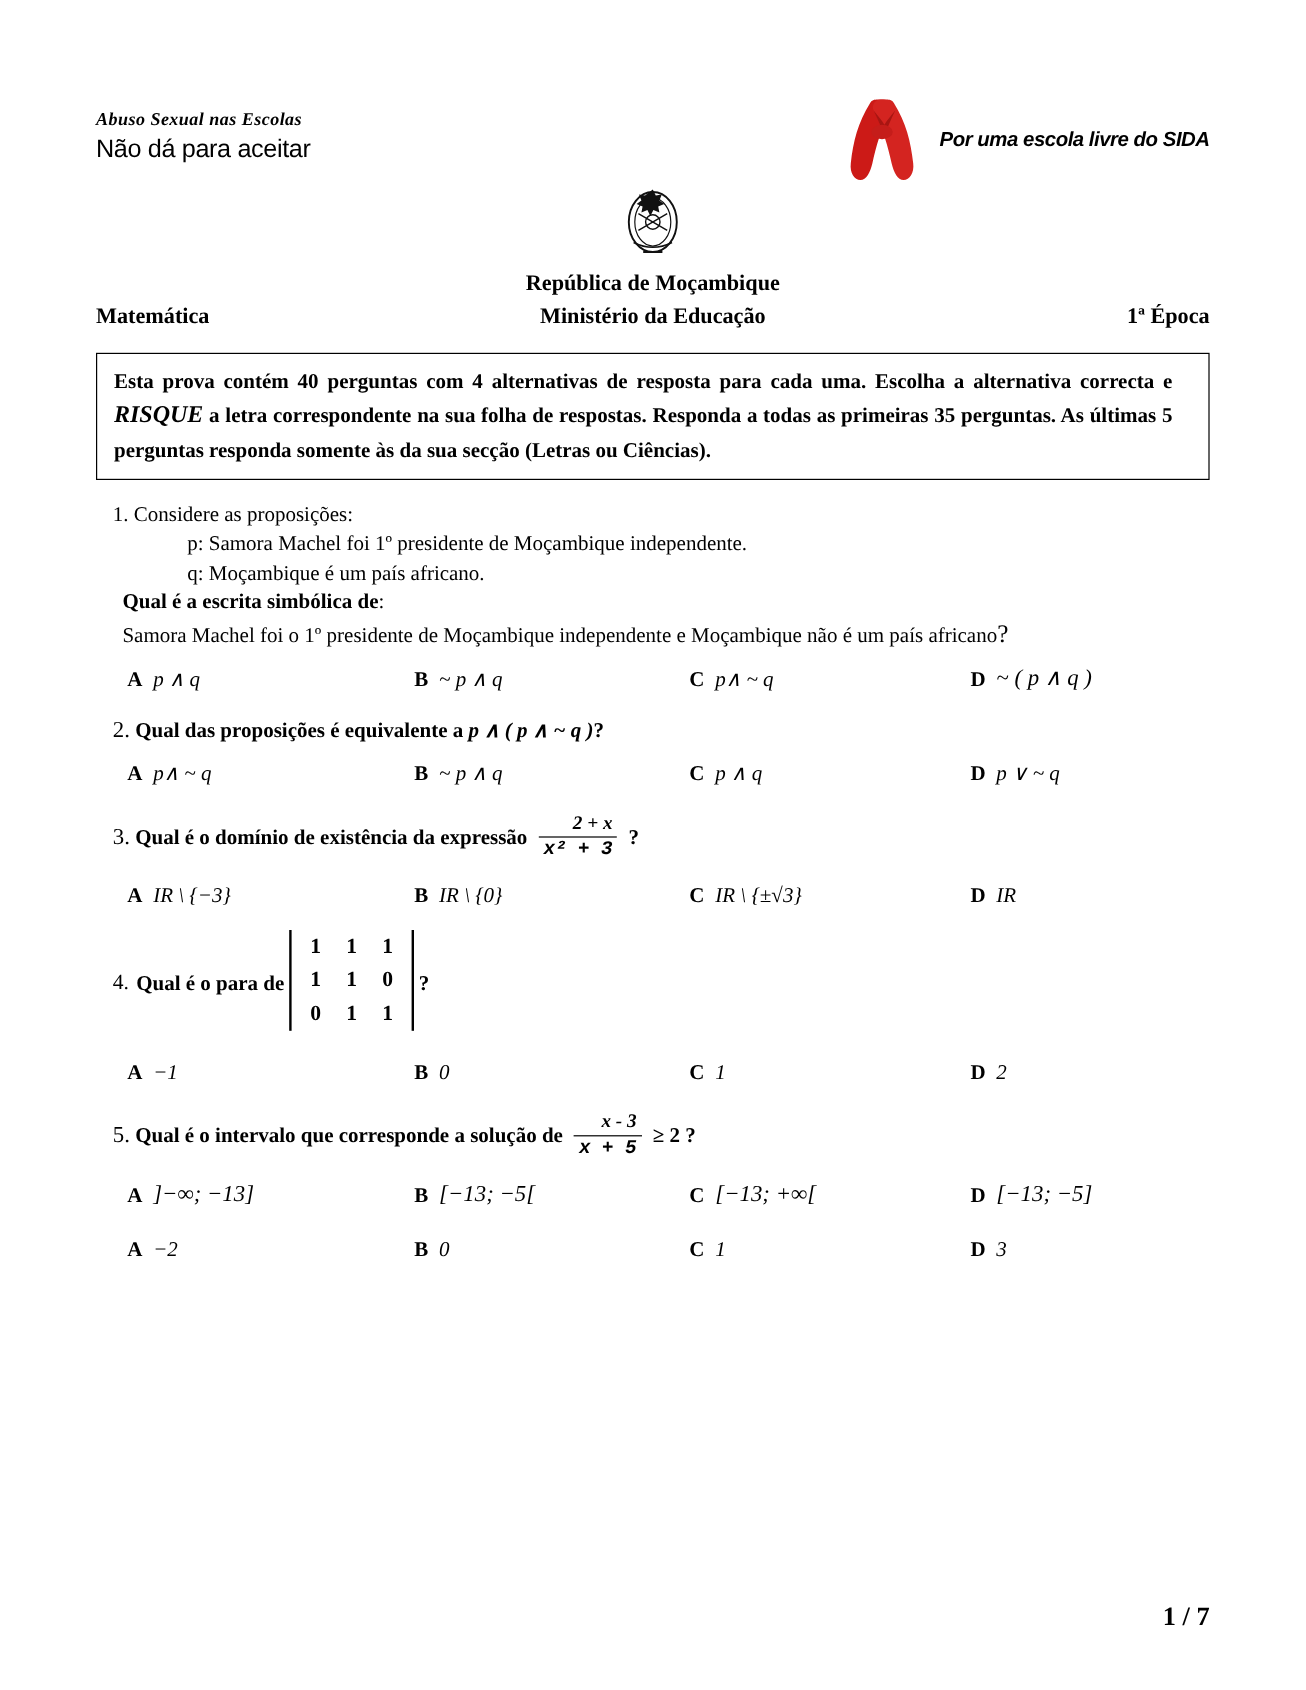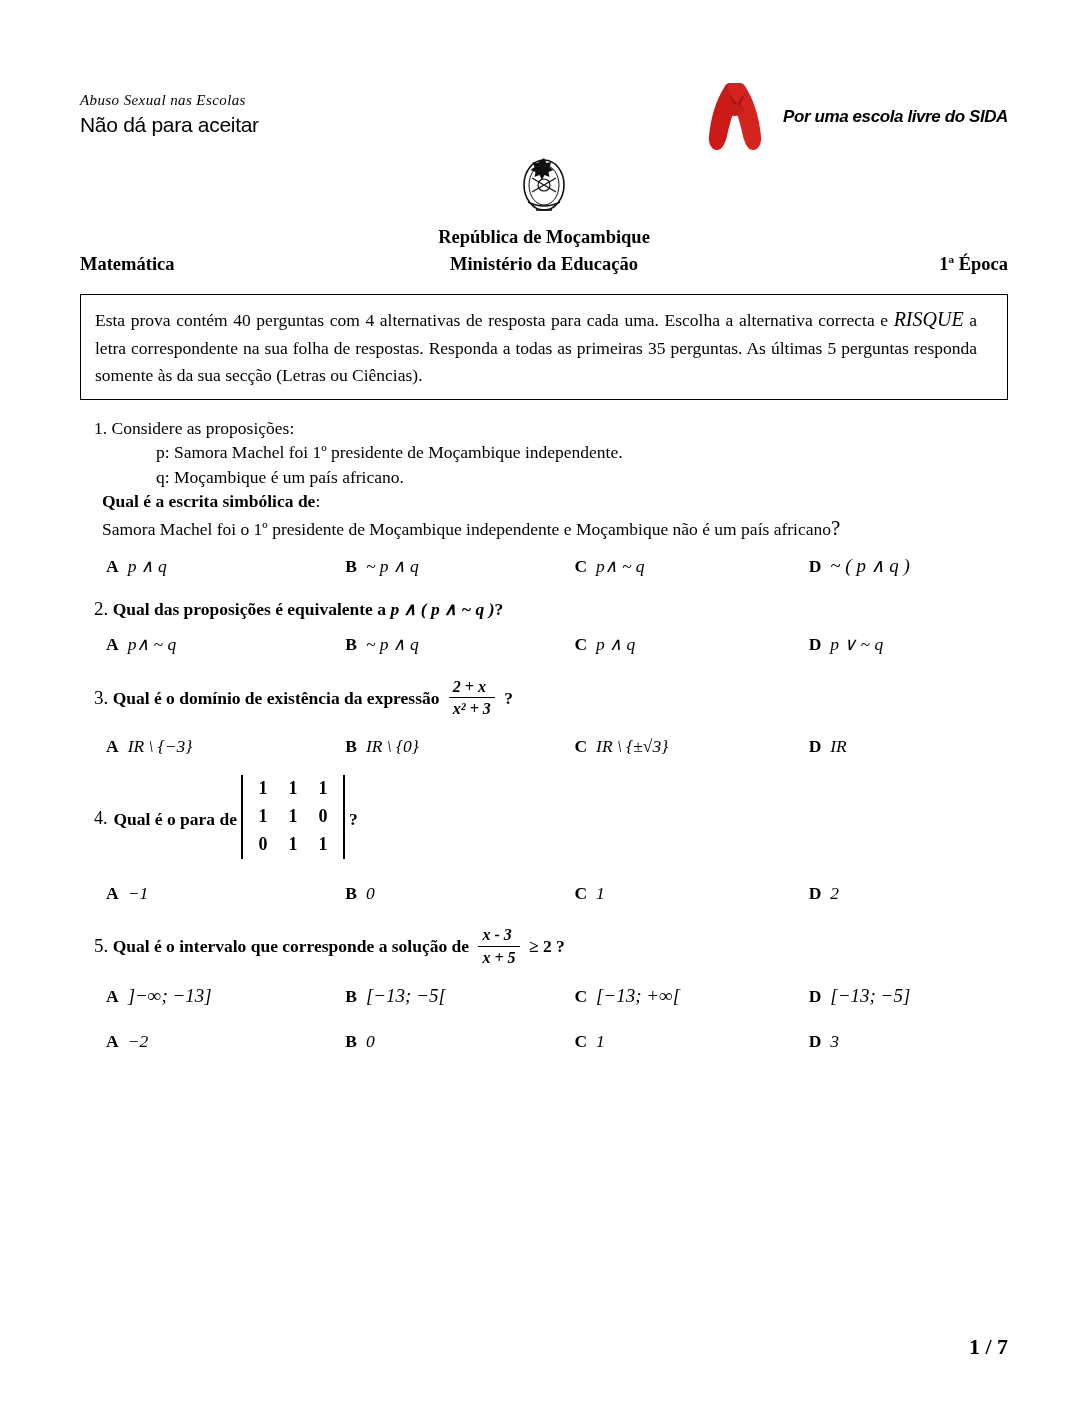--- a/index.html
+++ b/index.html
@@ -30,21 +30,21 @@
   }
   .abuse-block {
     position: absolute;
     left: 0;
     top: 22px;
     line-height: 1.15;
   }
   .abuse-line1 {
     font-family: "Liberation Serif", serif;
     font-style: italic;
-    font-weight: normal;
+    font-weight: bold;
     font-size: 15px;
     letter-spacing: 0.4px;
   }
   .abuse-line2 {
     font-family: "Liberation Sans", sans-serif;
     font-weight: normal;
     font-size: 21px;
     letter-spacing: -0.3px;
     margin-top: 4px;
   }
@@ -99,21 +99,21 @@
   }
   .title-row .left { width: 210px; text-align: left; }
   .title-row .mid  { flex: 1; text-align: center; }
   .title-row .right { width: 210px; text-align: right; }
 
   
   .instr-box {
     margin-top: 16px;
     border: 1px solid #000;
     padding: 9px 30px 10px 14px;
-    font-weight: normal;
+    font-weight: bold;
     font-size: 17.5px;
     line-height: 1.55;
     text-align: justify;
   }
   .instr-box .risque {
     font-style: italic;
     font-size: 20px;
   }
 
   
@@ -151,32 +151,32 @@
     font-style: italic;
     font-size: 17.5px;
     white-space: nowrap;
   }
   .opt-text.big { font-size: 19px; }
 
   
   .frac {
     display: inline-flex;
     flex-direction: column;
-    align-items: flex-start;
+    align-items: flex-end;
     vertical-align: middle;
     margin: 0 5px;
     font-style: italic;
     font-weight: bold;
     font-size: 16px;
     line-height: 1.2;
     position: relative;
     top: -2px;
   }
   .frac .num { padding: 0 4px 1px 4px; }
-  .frac .den { padding: 1px 4px 0 4px; border-top: 1.3px solid #000; }
+  .frac .den { padding: 1px 4px 0 4px; border-top: 1.3px solid #000; font-family: Liberation Mono, monospace; }
 
   .matrix {
     display: inline-flex;
     align-items: center;
     vertical-align: middle;
     margin: 0 4px;
     position: relative;
     top: -2px;
   }
   .matrix .bar {

